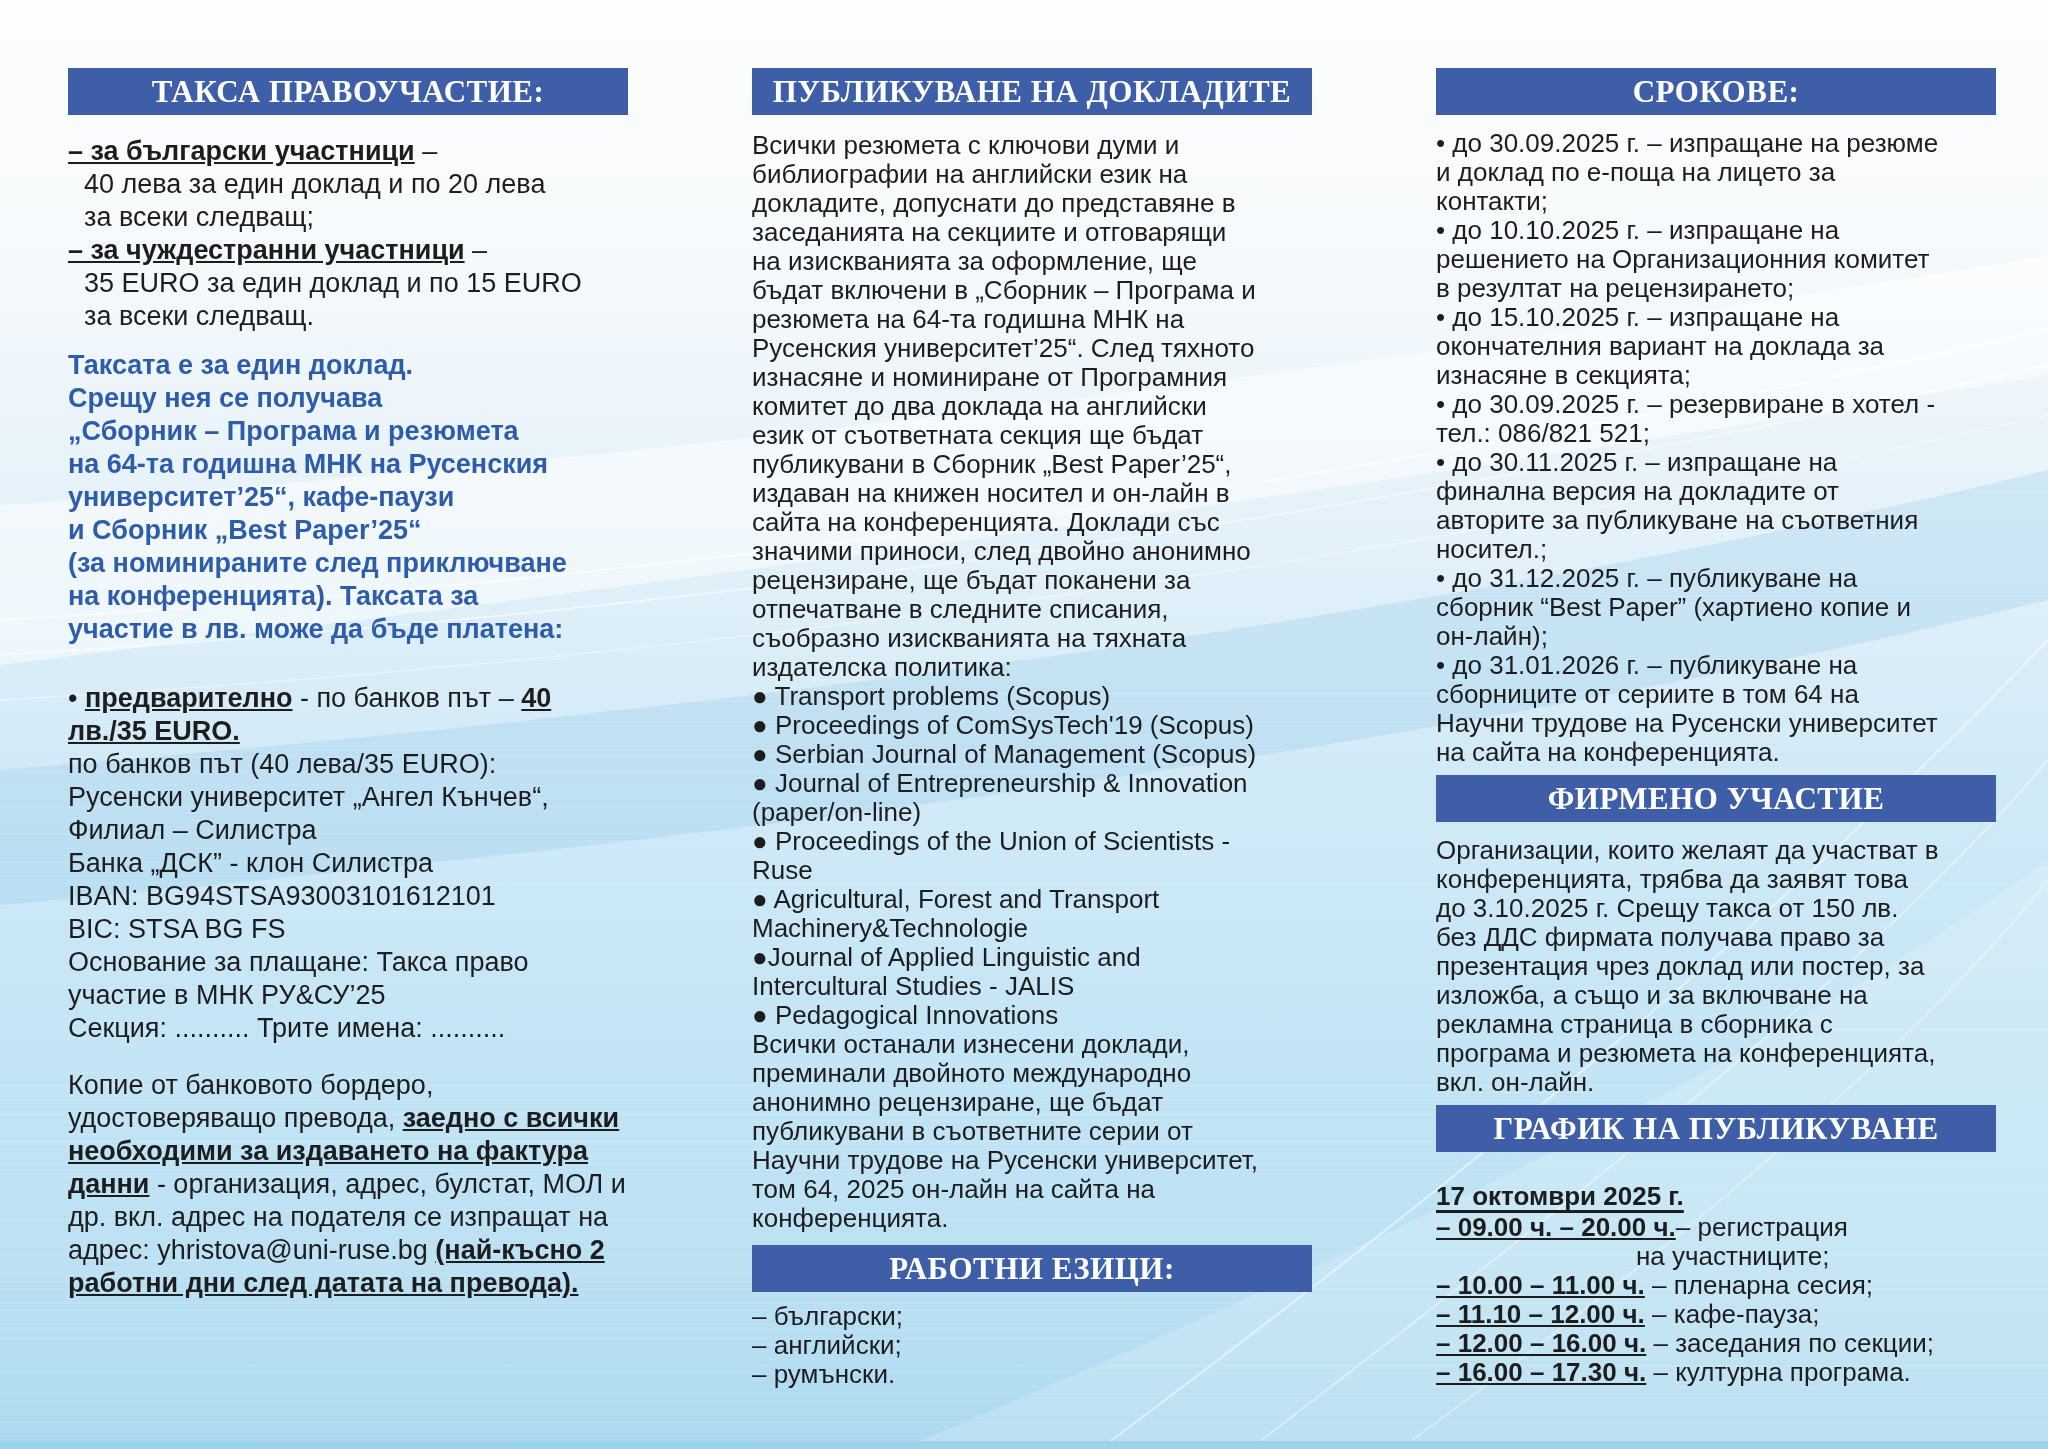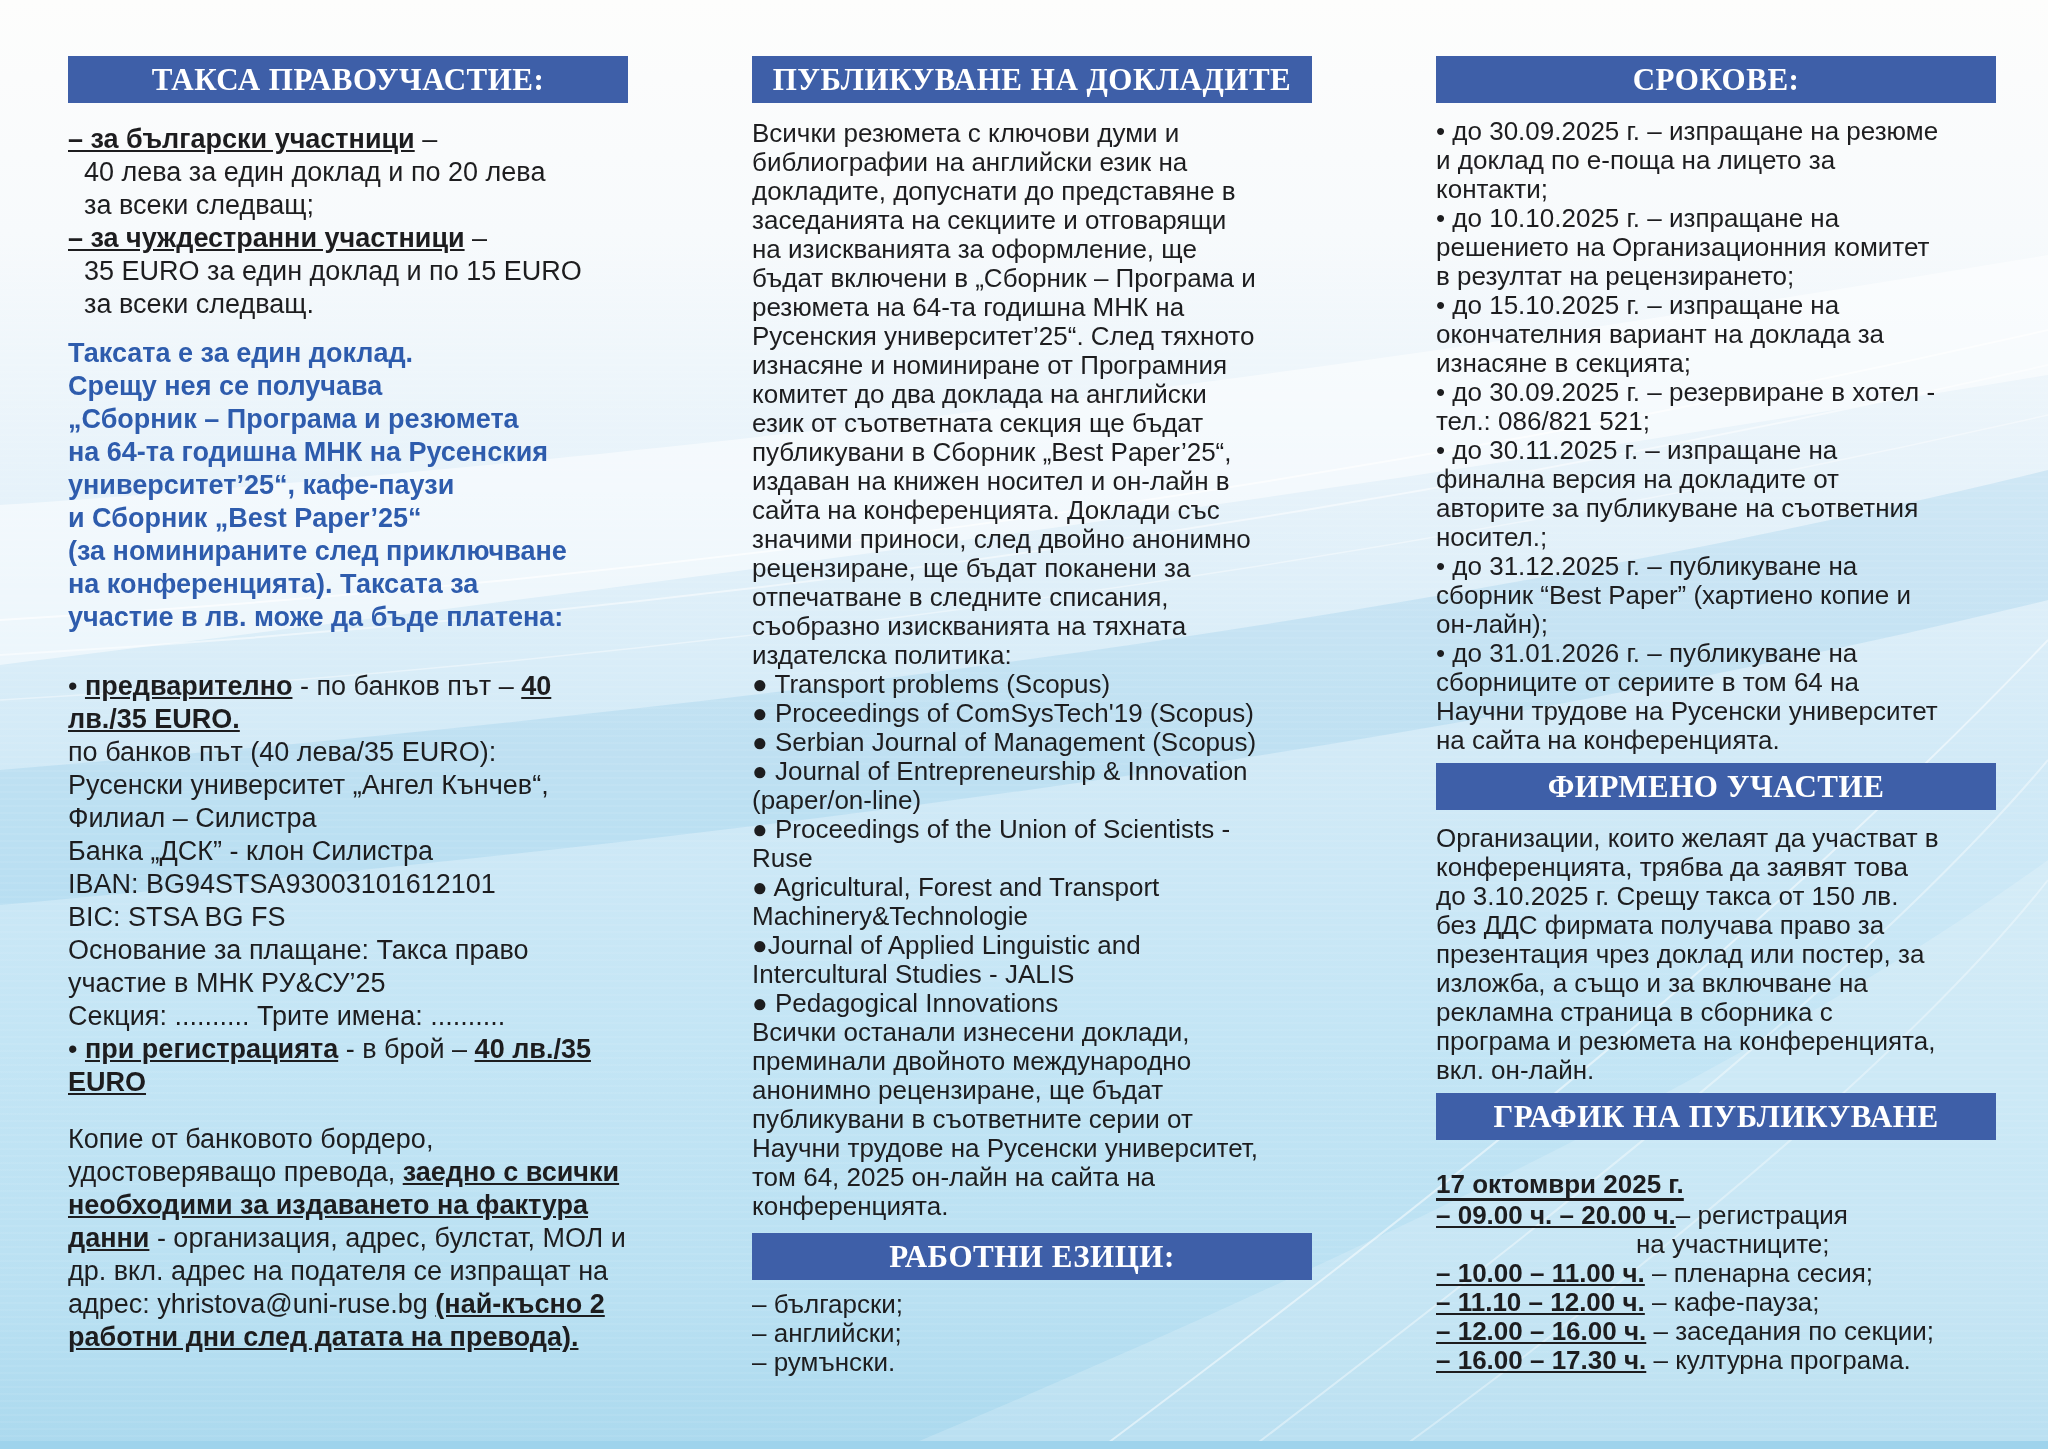--- a/index.html
+++ b/index.html
@@ -11,21 +11,21 @@
     font-family:"Liberation Sans", sans-serif; color:var(--body-text);
     background:linear-gradient(180deg,#fdfdfc 0%,#f7fafc 16%,#e6f2fa 34%,#d2eaf7 52%,#c3e5f5 72%,#b9e0f2 90%,#abd9ee 100%);
   }
   .stripes {
     position:absolute; inset:0; pointer-events:none;
     background:repeating-linear-gradient(180deg, rgba(255,255,255,0.06) 0 2px, rgba(0,0,0,0) 2px 7px);
   }
   .waves { position:absolute; inset:0; }
   .bottom-edge { position:absolute; left:0; right:0; bottom:0; height:8px; background:#9ed3ec; }
 
-  .col { position:absolute; top:56px; width:560px; }
+  .col { position:absolute; top:68px; width:560px; }
   #col1 { left:68px; }
   #col2 { left:752px; }
   #col3 { left:1436px; }
 
   .bar {
     background:var(--header-bg); color:var(--header-text);
     font-family:"Liberation Serif", serif; font-weight:bold;
     font-size:31px; text-align:center; height:47px; line-height:47px; letter-spacing:0.5px;
   }
   .pre { white-space:pre-line; }
@@ -100,21 +100,20 @@
     <div class="pre">по банков път (40 лева/35 EURO):
 Русенски университет „Ангел Кънчев“,
 Филиал – Силистра
 Банка „ДСК” - клон Силистра
 IBAN: BG94STSA93003101612101
 BIC: STSA BG FS
 Основание за плащане: Такса право
 участие в МНК РУ&amp;СУ’25
 Секция: .......... Трите имена: ..........</div>
 
-    <div><span>• </span><span class="b">при регистрацията</span><span> - в брой – </span><span class="b">40 лв./35 EURO</span></div>
 
     <div class="copy-note"><span>Копие от банковото бордеро, удостоверяващо превода, </span><span class="b">заедно с всички необходими за издаването на фактура данни</span><span> - организация, адрес, булстат, МОЛ и др. вкл. адрес на подателя се изпращат на адрес: </span><span>yhristova@uni-ruse.bg</span><span> </span><span class="b">(най-късно 2 работни дни след датата на превода).</span></div>
   </div>
 
   <div class="col" id="col2">
     <div class="bar">ПУБЛИКУВАНЕ НА ДОКЛАДИТЕ</div>
 
     <div class="pre">Всички резюмета с ключови думи и
 библиографии на английски език на
 докладите, допуснати до представяне в

